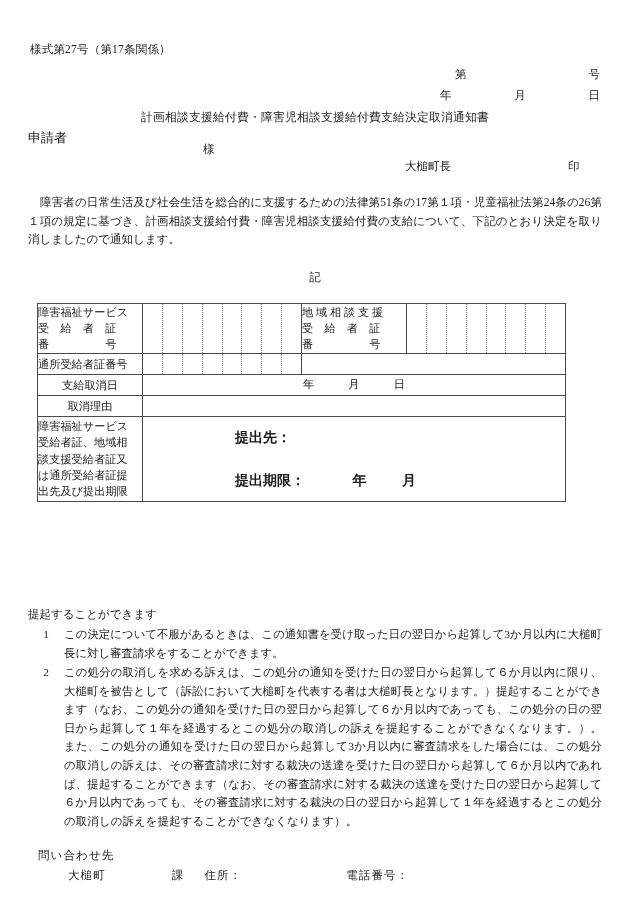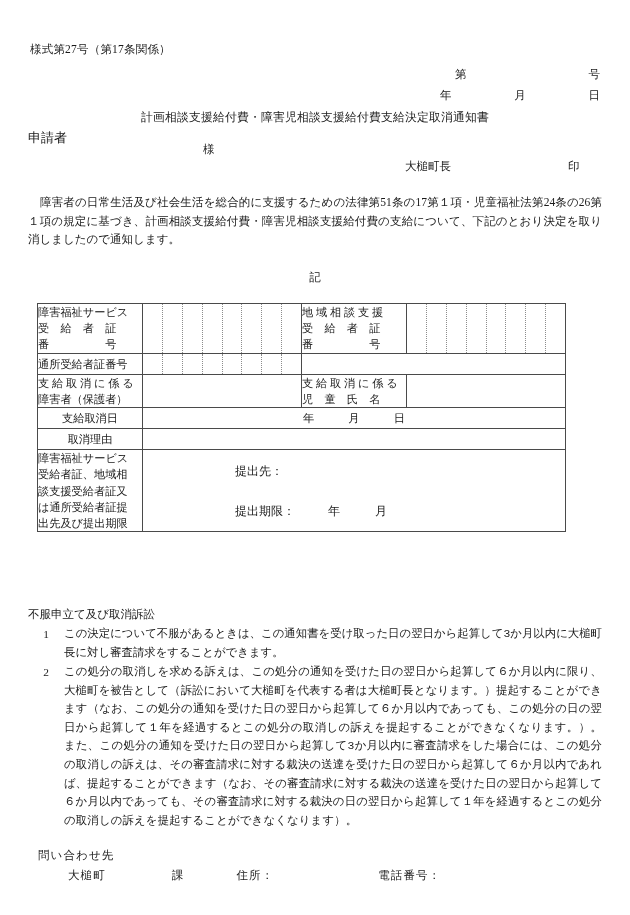--- a/index.html
+++ b/index.html
@@ -161,29 +161,30 @@
     justify-content: center;
     gap: 34px;
     font-size: 11.3px;
   }
   .submit-block {
     padding: 10px 0 10px 0;
     line-height: 1.5;
   }
   .submit-row {
     padding-left: 92px;
-    font-size: 12px;
-    white-space: nowrap;
+    font-size: 14px;
+    white-space: nowrap;
+    font-weight: bold;
   }
   .submit-row.second {
     margin-top: 22px;
   }
   .submit-row .ym {
     display: inline-block;
-    margin-left: 30px;
+    margin-left: 44px;
   }
   .submit-row .ym .m {
     margin-left: 32px;
   }
 
   
   .appeal-title {
     position: absolute;
     left: 28px; top: 607px;
     font-size: 11.5px;
@@ -202,21 +203,20 @@
   }
   .appeal-num {
     width: 36px;
     flex: 0 0 36px;
     text-align: center;
   }
   .appeal-text {
     flex: 1 1 auto;
     text-align: justify;
     text-justify: inter-ideograph;
-    font-family: Liberation Mono, monospace;
   }
   .appeal-text.loose {
     letter-spacing: 0.15px;
   }
 
   
   .contact-title {
     position: absolute;
     left: 38px; top: 848px;
     font-size: 11.5px;
@@ -226,21 +226,21 @@
   .contact-line {
     position: absolute;
     left: 68px; top: 868px;
     width: 470px;
     font-size: 11.5px;
     letter-spacing: 1.1px;
     white-space: nowrap;
   }
   .contact-line .town { display: inline-block; }
   .contact-line .dept { display: inline-block; margin-left: 62px; }
-  .contact-line .addr { display: inline-block; margin-left: 48px; }
+  .contact-line .addr { display: inline-block; margin-left: 16px; }
   .contact-line .tel  { display: inline-block; margin-left: 100px; }
 </style>
 </head>
 <body>
 
 <div class="page">
 
   <div class="form-no">様式第27号（第17条関係）</div>
 
   <div class="doc-number">
@@ -318,32 +318,20 @@
               <i></i>
               <i></i>
               <i></i>
               <i></i>
               <i></i>
             </div>
         </td>
         <td class="cell-tall-2" colspan="2"></td>
       </tr>
 
-      <tr>
-        <td class="lbl cell-tall-2">
-          <div class="justify-lbl">支 給 取 消 に 係 る</div>
-          <div class="justify-lbl">障害者（保護者）</div>
-        </td>
-        <td class="cell-tall-2"></td>
-        <td class="lbl cell-tall-2">
-          <div class="justify-lbl">支 給 取 消 に 係 る</div>
-          <div class="justify-lbl">児　童　氏　名</div>
-        </td>
-        <td class="cell-tall-2"></td>
-      </tr>
 
       <tr>
         <td class="lbl-center cell-date">支給取消日</td>
         <td class="cell-date" colspan="3">
           <div class="date-inline">
             <span>年</span>
             <span>月</span>
             <span>日</span>
           </div>
         </td>
@@ -373,21 +361,21 @@
                 <span>年</span>
                 <span class="m">月</span>
               </span>
             </div>
           </div>
         </td>
       </tr>
     </tbody>
   </table>
 
-  <div class="appeal-title">不服申立て及び取消訴訟</div>
+  <div class="appeal-title">提起することができます</div>
   <div class="appeal-list">
     <div class="appeal-item">
       <div class="appeal-num">1</div>
       <div class="appeal-text">この決定について不服があるときは、この通知書を受け取った日の翌日から起算して3か月以内に大槌町長に対し審査請求をすることができます。</div>
     </div>
     <div class="appeal-item">
       <div class="appeal-num">2</div>
       <div class="appeal-text loose">この処分の取消しを求める訴えは、この処分の通知を受けた日の翌日から起算して６か月以内に限り、大槌町を被告として（訴訟において大槌町を代表する者は大槌町長となります。）提起することができます（なお、この処分の通知を受けた日の翌日から起算して６か月以内であっても、この処分の日の翌日から起算して１年を経過するとこの処分の取消しの訴えを提起することができなくなります。）。また、この処分の通知を受けた日の翌日から起算して3か月以内に審査請求をした場合には、この処分の取消しの訴えは、その審査請求に対する裁決の送達を受けた日の翌日から起算して６か月以内であれば、提起することができます（なお、その審査請求に対する裁決の送達を受けた日の翌日から起算して６か月以内であっても、その審査請求に対する裁決の日の翌日から起算して１年を経過するとこの処分の取消しの訴えを提起することができなくなります）。</div>
     </div>
   </div>

